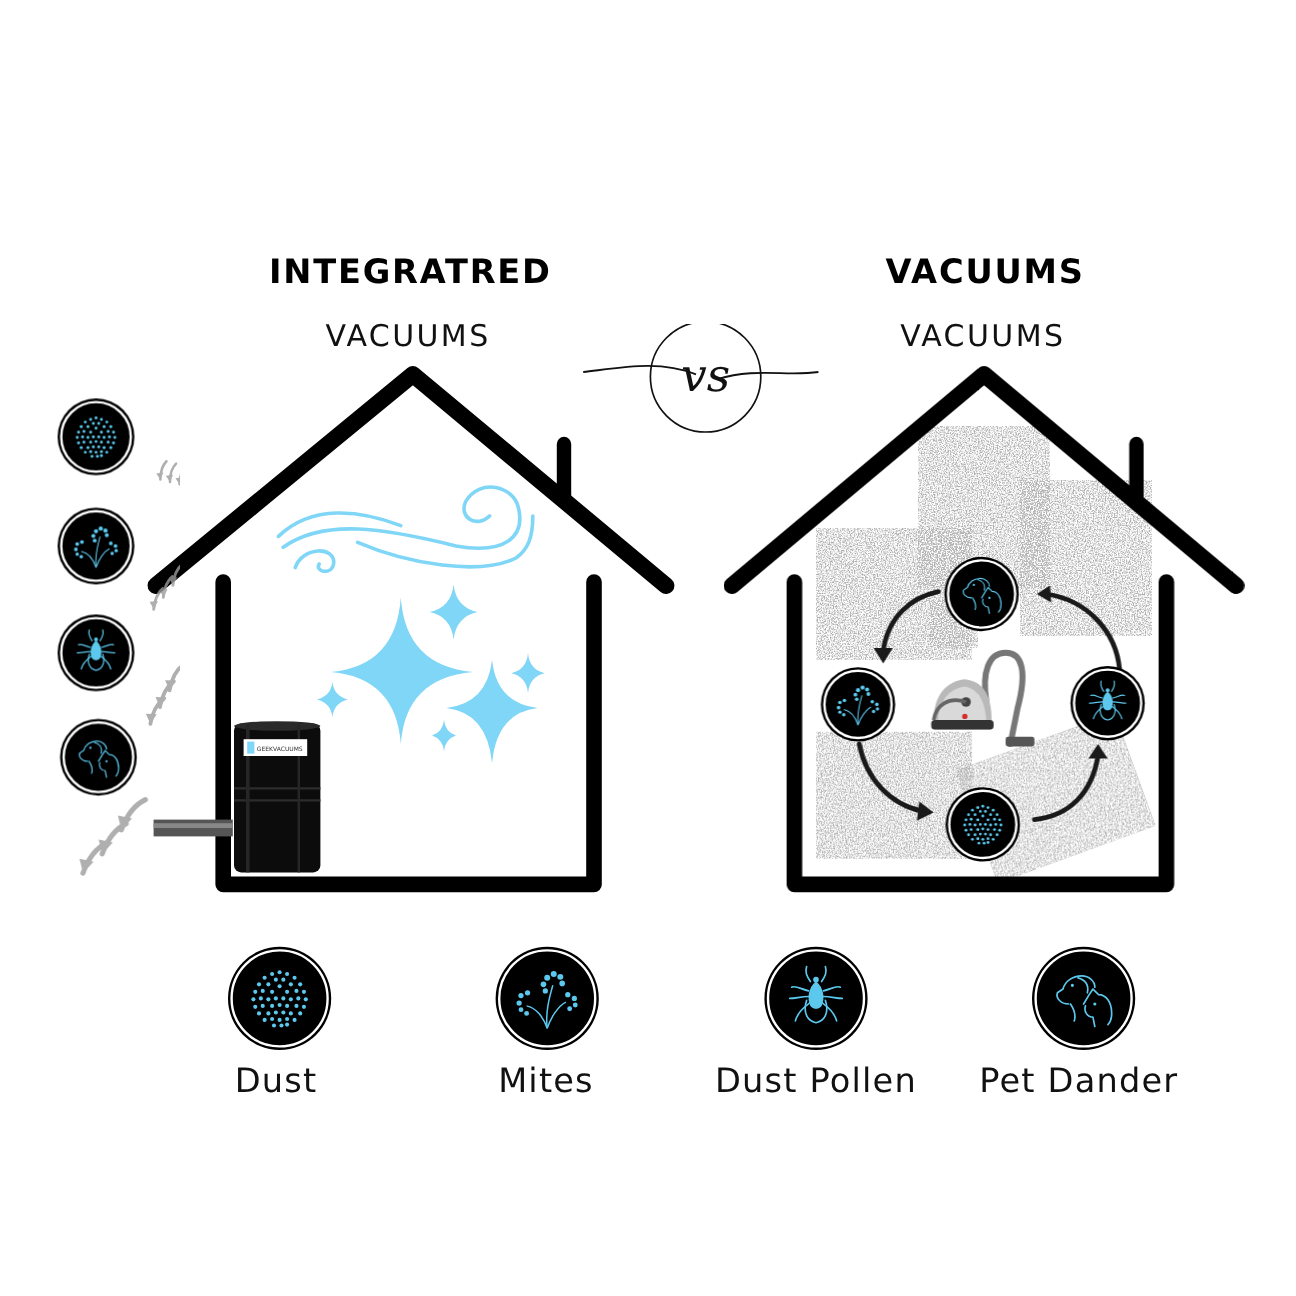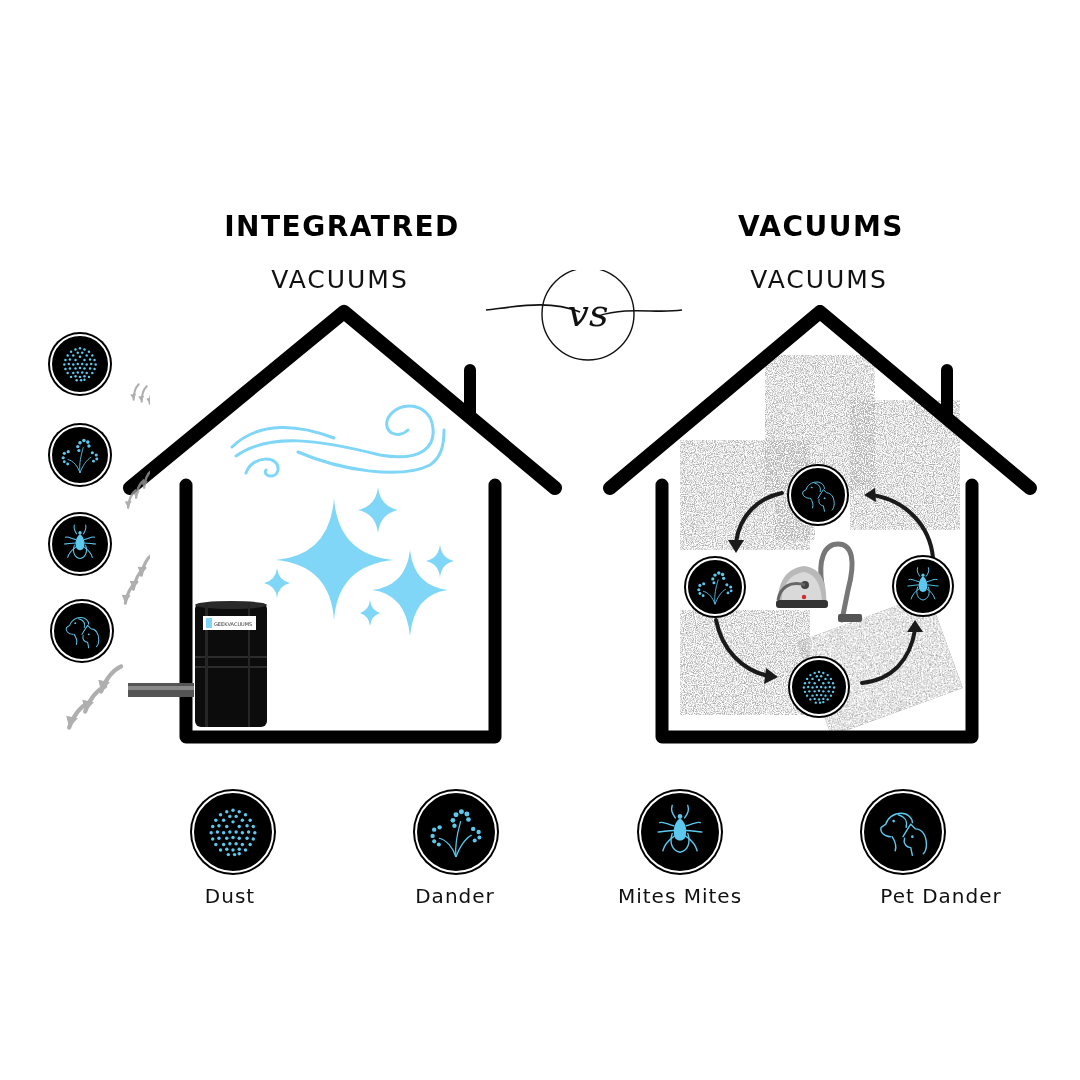--- a/index.html
+++ b/index.html
@@ -2,21 +2,21 @@
 <html><head>
 <meta charset="utf-8">
 <style>
   html, body { margin: 0; padding: 0; background: #ffffff; }
   body { width: 1080px; height: 1080px; position: relative; overflow: hidden; font-family: "DejaVu Sans", sans-serif; color: #000; }
   .abs { position: absolute; }
   .title { font-family: "DejaVu Sans", sans-serif; font-weight: bold; font-size: 28px; letter-spacing: 1.5px; text-align: center; width: 340px; }
   .subtitle { font-family: "DejaVu Sans", sans-serif; font-weight: normal; font-size: 25px; letter-spacing: 2px; text-align: center; width: 340px; color: #111; }
   .badge { position: absolute; border-radius: 50%; background: #000; border: 2px solid #fff; box-shadow: 0 0 0 2px #000; }
   .badge svg { width: 100%; height: 100%; display: block; }
-  .label { position: absolute; font-size: 20px; letter-spacing: 1px; text-align: center; width: 200px; color: #111; }
+  .label { position: absolute; font-size: 28px; letter-spacing: 1px; text-align: center; width: 200px; color: #111; }
 </style>
 </head>
 <body>
 
 <svg width="0" height="0" style="position:absolute">
   <defs>
 
     <g id="ico-dust">
       <g fill="#5cc8ee">
         <circle cx="50" cy="22" r="2.2"></circle>
@@ -292,27 +292,27 @@
       <use href="#ico-dust"></use>
     </svg>
 </div>
 <div class="label" style="left:130px; top:884px;">Dust</div>
 
 <div class="badge" style="left:415px; top:791px; width:78px; height:78px;">
   <svg viewBox="0 0 100 100">
       <use href="#ico-pollen"></use>
     </svg>
 </div>
-<div class="label" style="left:355px; top:884px;">Dander</div>
+<div class="label" style="left:355px; top:884px;">Mites</div>
 
 <div class="badge" style="left:639px; top:791px; width:78px; height:78px;">
   <svg viewBox="0 0 100 100">
       <use href="#ico-mite"></use>
     </svg>
 </div>
-<div class="label" style="left:580px; top:884px;">Mites Mites</div>
+<div class="label" style="left:580px; top:884px;">Dust Pollen</div>
 
 <div class="badge" style="left:862px; top:791px; width:78px; height:78px;">
   <svg viewBox="0 0 100 100">
       <use href="#ico-pet"></use>
     </svg>
 </div>
-<div class="label" style="left:841px; top:884px;">Pet Dander</div>
+<div class="label" style="left:799px; top:884px;">Pet Dander</div>
 
 </body></html>

